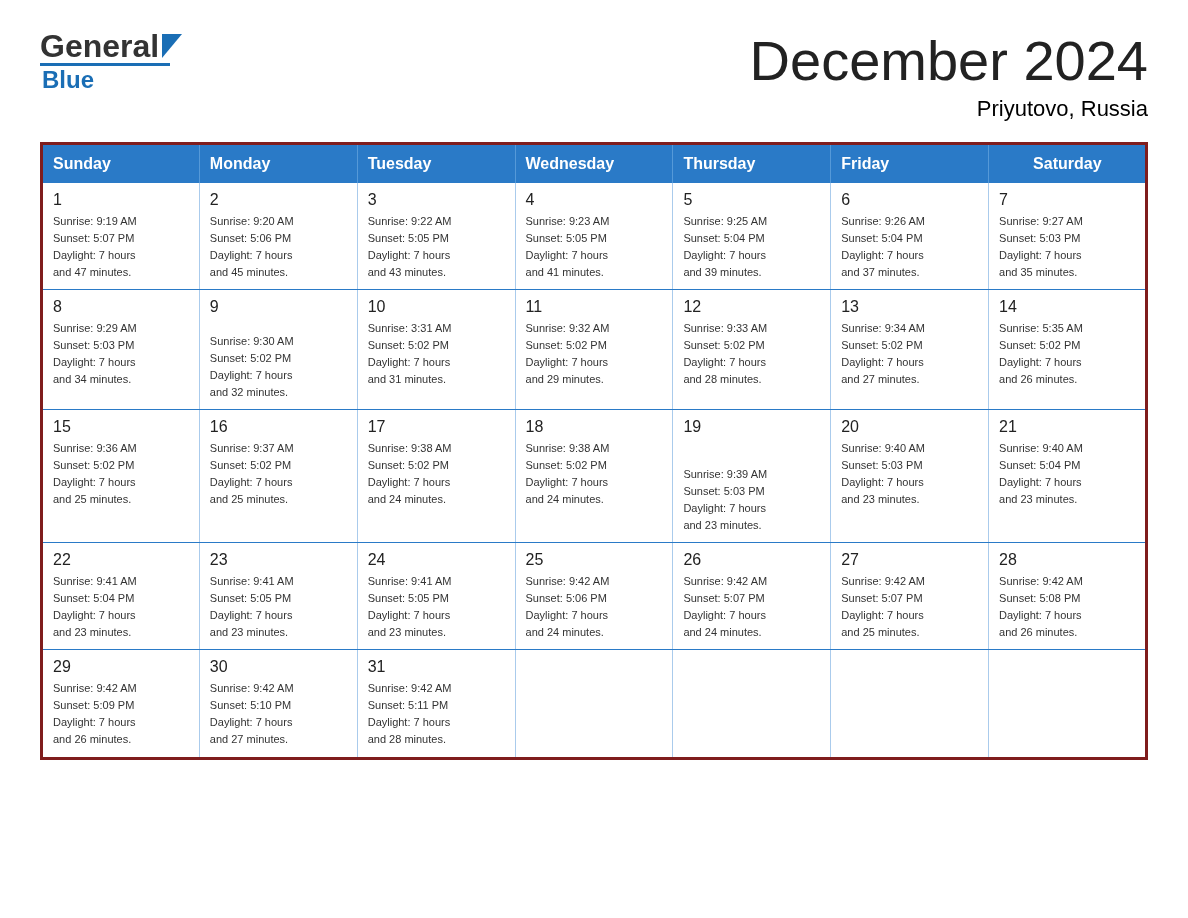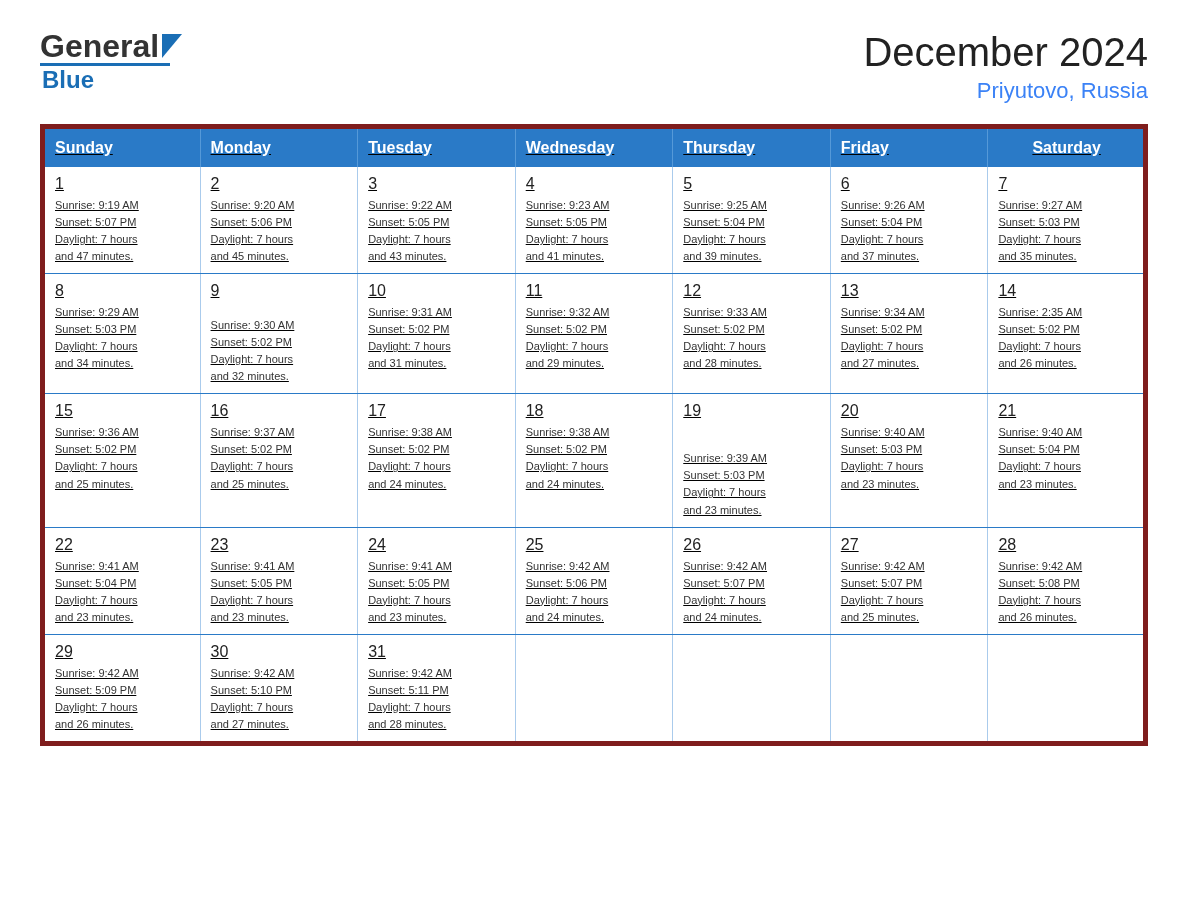--- a/index.html
+++ b/index.html
@@ -19,35 +19,34 @@
     }
     .logo {
       display: flex;
       flex-direction: column;
       align-items: flex-start;
     }
     .title-section {
       text-align: right;
     }
     .month-title {
-      font-size: 40px;
+      font-size: 56px;
       font-weight: normal;
       color: #222;
       line-height: 1.1;
     }
     .location {
       font-size: 22px;
-      color: #3b82f6;
+      color: #000000;
       margin-top: 4px;
     }
     .calendar {
       width: 100%;
       border-collapse: collapse;
-      border: 5px solid #7f1d1d;
-      text-decoration: underline;
+      border: 3px solid #7f1d1d;
     }
     .calendar th {
       background-color: #2a7ac7;
       color: white;
       padding: 10px 10px;
       text-align: left;
       font-size: 16px;
       font-weight: bold;
       border-right: 1px solid #5599d8;
     }
@@ -181,21 +180,21 @@
         </td>
         <td>
           <span class="day-number">9</span>
           <div class="day-info" style="white-space: pre-line; margin-top: 17px;">Sunrise: 9:30 AM
 Sunset: 5:02 PM
 Daylight: 7 hours
 and 32 minutes.</div>
         </td>
         <td>
           <span class="day-number">10</span>
-          <div class="day-info" style="white-space: pre-line;">Sunrise: 9:31 AM
+          <div class="day-info" style="white-space: pre-line;">Sunrise: 3:31 AM
 Sunset: 5:02 PM
 Daylight: 7 hours
 and 31 minutes.</div>
         </td>
         <td>
           <span class="day-number">11</span>
           <div class="day-info" style="white-space: pre-line;">Sunrise: 9:32 AM
 Sunset: 5:02 PM
 Daylight: 7 hours
 and 29 minutes.</div>
@@ -209,21 +208,21 @@
         </td>
         <td>
           <span class="day-number">13</span>
           <div class="day-info" style="white-space: pre-line;">Sunrise: 9:34 AM
 Sunset: 5:02 PM
 Daylight: 7 hours
 and 27 minutes.</div>
         </td>
         <td>
           <span class="day-number">14</span>
-          <div class="day-info" style="white-space: pre-line;">Sunrise: 2:35 AM
+          <div class="day-info" style="white-space: pre-line;">Sunrise: 5:35 AM
 Sunset: 5:02 PM
 Daylight: 7 hours
 and 26 minutes.</div>
         </td>
       </tr>
       <tr>
         <td>
           <span class="day-number">15</span>
           <div class="day-info" style="white-space: pre-line;">Sunrise: 9:36 AM
 Sunset: 5:02 PM

